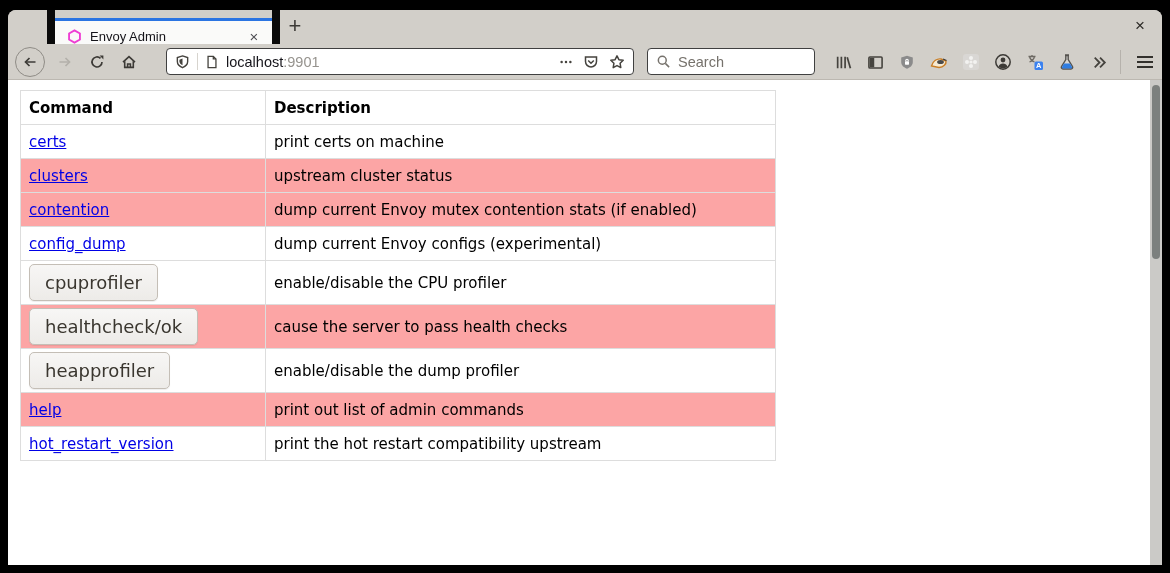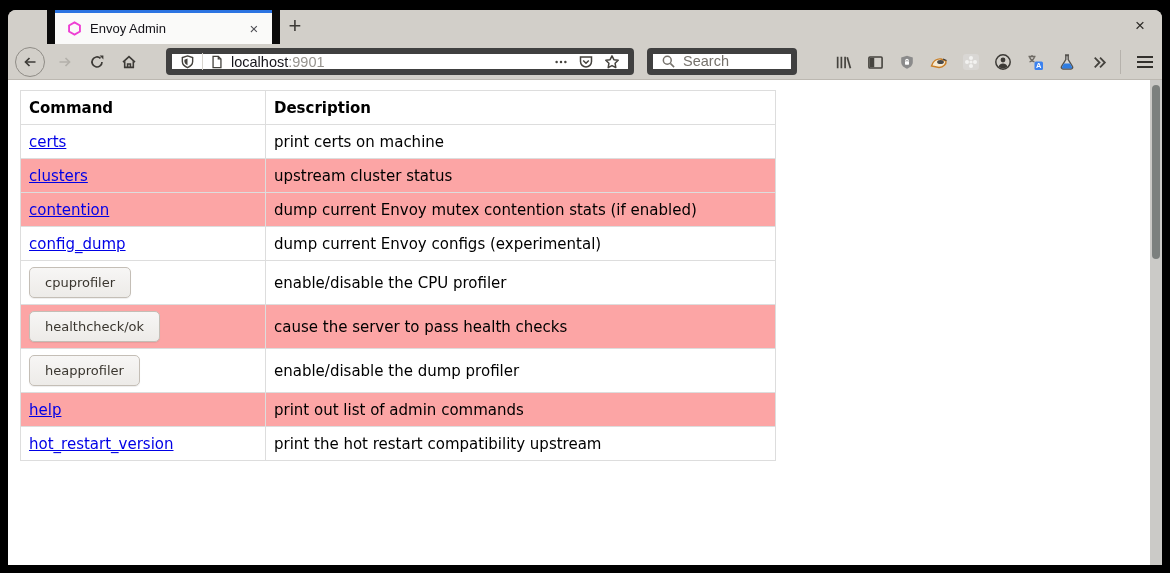--- a/index.html
+++ b/index.html
@@ -6,21 +6,21 @@
   html,body { width:1170px; height:573px; background:#000; overflow:hidden;
               font-family:"Liberation Sans", sans-serif; }
 
   .window { position:absolute; left:8px; top:10px; width:1154px; height:555px;
             background:#d2cfc9; border-radius:8px 8px 0 0; overflow:hidden; }
 
   
   .tabbar { position:relative; height:34px; background:#d2cfc9; }
   .tab-gap { position:absolute; top:0; height:34px; width:8px; background:#0a0a0a; }
   .gap1 { left:39px; } .gap2 { left:264px; }
-  .tab { position:absolute; left:47px; top:0; width:217px; height:34px;
+  .tab { position:absolute; left:47px; top:8px; width:217px; height:34px;
          background:#fafaf9; border-top:3px solid #2b74e2;
          display:flex; align-items:center; padding:0 8px 0 12px; }
   .tab-title { font-size:13px; color:#15141a; margin-left:8px; flex:1;
                white-space:nowrap; overflow:hidden; }
   .tab-close { font-size:15px; color:#4f4f55; width:20px; height:20px; line-height:19px;
                text-align:center; border-radius:3px; cursor:default; }
   .newtab { position:absolute; left:272px; top:3px; width:30px; height:28px;
             font-size:22px; font-weight:400; color:#3c3a36; text-align:center;
             line-height:26px; }
   .win-close { position:absolute; right:8px; top:0; width:28px; height:34px;
@@ -28,24 +28,24 @@
 
   
   .toolbar { position:relative; height:36px; background:#d2cfc9;
              border-bottom:1px solid #bcb8b1; }
   .nav-btn { position:absolute; top:3px; width:30px; height:30px;
              display:flex; align-items:center; justify-content:center; }
   .back-btn  { left:7px; border:1px solid #8f8c86; border-radius:50%; }
   .fwd-btn   { left:42px; } .reload-btn{ left:74px; } .home-btn { left:106px; }
 
   .field { position:absolute; top:4px; height:27px; background:#ffffff;
-           border:6px solid #404040; border-radius:4px;
+           border:1px solid #404040; border-radius:4px;
            display:flex; align-items:center; }
   .urlbar { left:158px; width:468px; padding:0 8px; }
-  .searchbar { left:639px; width:150px; padding:0 8px;align-items:flex-end; }
+  .searchbar { left:639px; width:168px; padding:0 8px; }
   .url-sep { width:1px; height:17px; background:#d7d4ce; margin:0 7px; }
   .url-text { font-size:14.5px; margin-left:7px; flex:1; white-space:nowrap; }
   .url-host { color:#15141a; } .url-port { color:#96938e; }
   .url-actions { display:flex; align-items:center; gap:10px; }
   .search-input { border:none; outline:none; background:transparent; flex:1;
                   font-size:14.5px; margin-left:7px; color:#15141a; width:100px;
                   font-family:"Liberation Sans", sans-serif; }
   .search-input::placeholder { color:#76726c; opacity:1; }
 
   .right-icons { position:absolute; left:823px; top:6px; display:flex; gap:8px; }
@@ -61,21 +61,21 @@
   .page { margin:10px 0 0 12px; }
   table { border-collapse:collapse; width:755px; table-layout:fixed;
           font-family:"DejaVu Sans", sans-serif; font-size:15px; color:#000; }
   col.c1 { width:245px; } col.c2 { width:510px; }
   th, td { border:1px solid #ddd; padding:0 8px; text-align:left; }
   th { font-weight:bold; height:34px; }
   tr.link-row td { height:34px; }
   tr.btn-row td { height:44px; }
   tr.gray { background:#fca5a5; }
   a.cmd { color:#0000e6; text-decoration:underline; cursor:pointer; }
-  .gtk-btn { font-family:"DejaVu Sans", sans-serif; font-size:13px; color:#3a362f;
+  .gtk-btn { font-family:"DejaVu Sans", sans-serif; font-size:18px; color:#3a362f;
              padding:7px 15px; border:1px solid #c4beb6; border-radius:5px;
              background:linear-gradient(#f7f6f5,#edebe8);
              box-shadow:0 1px 1px rgba(0,0,0,.07); cursor:default; }
 
   .scroll-track { position:absolute; right:0; top:0; bottom:0; width:12px;
                   background:#cbcac7; }
   .scroll-thumb { position:absolute; left:2px; top:5px; width:8px; height:174px;
                   background:#7c807e; border-radius:4px; }
   svg { display:block; }
 </style>

